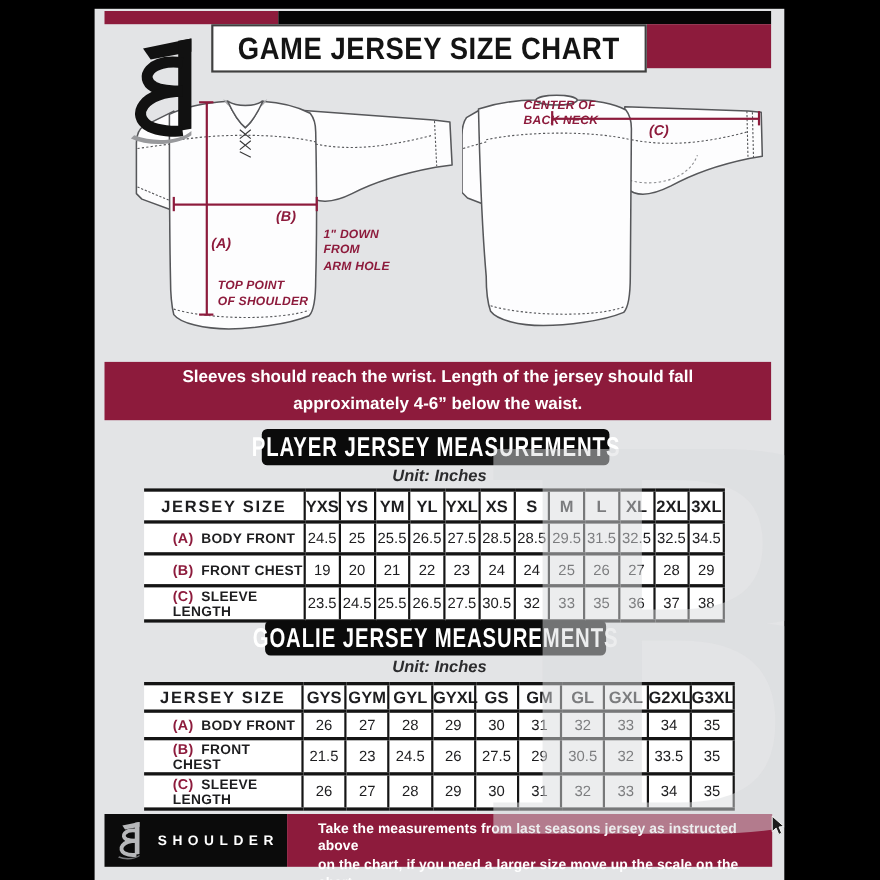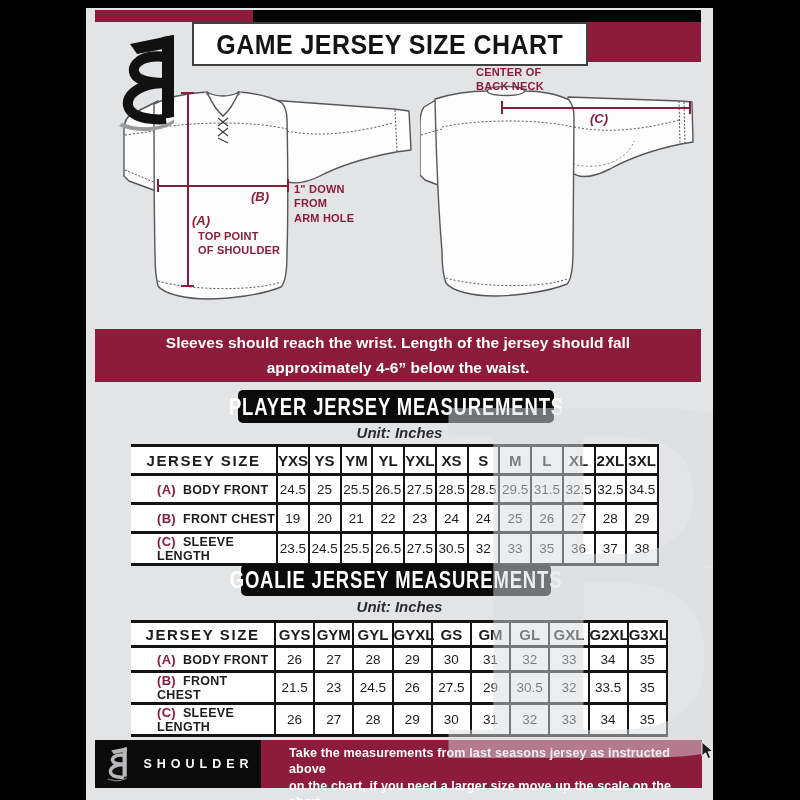--- a/index.html
+++ b/index.html
@@ -9,22 +9,22 @@
   
   .topbar-maroon{left:9px;top:2px;width:158px;height:12px;background:#8d1b3c;}
   .topbar-black{left:167px;top:2px;width:448px;height:12px;background:#050505;}
   .title-box{left:106px;top:14px;width:392px;height:40px;background:#fff;border:2px solid #404040;
     display:flex;align-items:center;justify-content:center;z-index:3;}
   .title-text{font-size:26px;font-weight:800;color:#141414;letter-spacing:.5px;transform:scale(.96,1.08);white-space:nowrap;}
   .maroon-block{left:502px;top:14px;width:113px;height:40px;background:#8d1b3c;}
   
   .mline{background:#8d1b3c;z-index:4;}
   .mlabel{color:#8d1b3c;font-weight:800;font-style:italic;font-size:13px;z-index:4;}
-  .mnote{color:#8d1b3c;font-weight:700;font-size:11px;line-height:1.3;
-    white-space:pre-line;z-index:4;letter-spacing:.2px;}
+  .mnote{color:#8d1b3c;font-weight:700;font-style:italic;font-size:11px;line-height:1.3;
+    white-space:pre-line;z-index:4;letter-spacing:.2px;margin-top:24px;}
   
   .notice{left:9px;top:321px;width:606px;height:53px;background:#8d1b3c;color:#fff;
     display:flex;flex-direction:column;align-items:center;justify-content:center;z-index:2;}
   .notice div{font-size:15.5px;font-weight:600;line-height:1.55;}
   
   .pill{background:#0b0b0b;border-radius:5px;display:flex;align-items:center;justify-content:center;z-index:2;}
   .pill-player{left:152px;top:382px;width:316px;height:33px;}
   .pill-goalie{left:155px;top:556px;width:310px;height:32px;}
   .pill-text{color:#fff;font-size:22px;font-weight:700;letter-spacing:1px;transform:scale(.84,1.12);white-space:nowrap;}
   .unit{left:0;width:627px;text-align:center;font-size:15px;font-weight:700;font-style:italic;color:#2c2c2e;z-index:2;}

